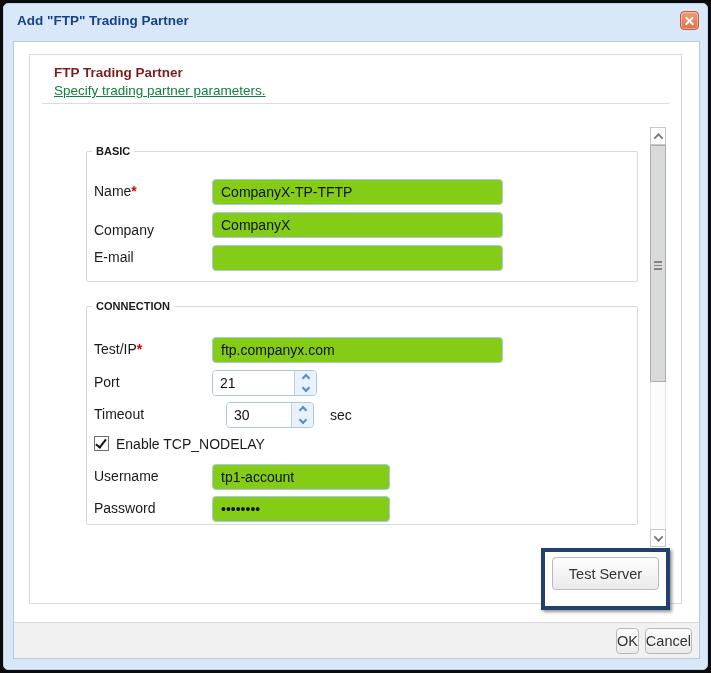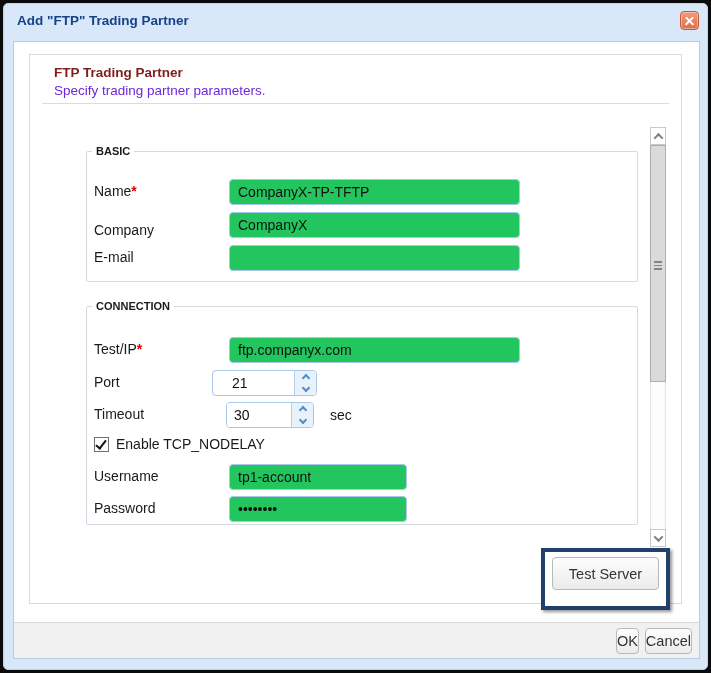--- a/index.html
+++ b/index.html
@@ -14,49 +14,49 @@
   .close-x i{position:absolute;left:0;top:4.5px;width:11px;height:2.4px;background:#fff;border-radius:1px;display:block;}
   .close-x i:first-child{transform:rotate(45deg);}
   .close-x i:last-child{transform:rotate(-45deg);}
 
   .dlg-body{position:absolute;left:9px;top:37px;width:687px;height:618px;background:#fff;
             border:1px solid #b7cbe0;box-sizing:border-box;}
 
   .panel{position:absolute;left:15px;top:12px;width:653px;height:550px;background:#fff;
          border:1px solid #dadada;box-sizing:border-box;}
   .wiz-title{position:absolute;left:24px;top:10px;font-size:13.5px;font-weight:bold;color:#7f1d1d;}
-  .wiz-sub{position:absolute;left:24px;top:28px;font-size:13.5px;color:#6d28d9;}
+  .wiz-sub{position:absolute;left:24px;top:28px;font-size:13.5px;color:#15803d;text-decoration:underline;}
   .wiz-divider{position:absolute;left:12px;right:12px;top:48px;border-top:1px solid #dcdcdc;}
 
   fieldset.group{position:absolute;left:56px;width:552px;margin:0;padding:0;
                  border:1px solid #d3dae2;border-radius:2px;box-sizing:border-box;background:#fff;}
   fieldset.group legend{font-size:11px;font-weight:bold;color:#1a1a1a;margin-left:5px;padding:0 4px;}
   #basic-group{top:90px;height:137px;}
   #conn-group{top:245px;height:225px;}
 
   .row{position:absolute;left:7px;display:flex;align-items:flex-start;}
   .row .lbl{flex:0 0 118px;width:118px;font-size:14px;color:#1a1a1a;padding-top:4px;}
   .req{color:#dd0000;font-weight:bold;}
-  .ti{height:26px;border:1px solid #a9c7e8;border-radius:4px;background:#22c55e;color:#111;
-      font-size:14px;font-family:"Liberation Sans",sans-serif;padding:0 8px;box-sizing:border-box;outline:none;margin-left:17px;}
+  .ti{height:26px;border:1px solid #a9c7e8;border-radius:4px;background:#84cc16;color:#111;
+      font-size:14px;font-family:"Liberation Sans",sans-serif;padding:0 8px;box-sizing:border-box;outline:none;}
   .w-wide{width:291px;}
   .w-med{width:178px;}
 
   .spin{display:flex;height:26px;border:1px solid #a9c7e8;border-radius:4px;background:#fff;
         box-sizing:border-box;overflow:hidden;}
   .spin input{border:none;outline:none;flex:1;min-width:0;font-size:14px;
               font-family:"Liberation Sans",sans-serif;padding:0 7px;color:#111;}
   .spin-btns{width:21px;background:#e9f1fa;border-left:1px solid #bad0e8;display:flex;
              flex-direction:column;align-items:center;justify-content:center;gap:4px;}
   .chev{width:6px;height:6px;box-sizing:border-box;}
   .chev-up{border-left:2px solid #4e8fd0;border-top:2px solid #4e8fd0;transform:rotate(45deg);cursor:pointer;}
   .chev-down{border-left:2px solid #4e8fd0;border-top:2px solid #4e8fd0;transform:rotate(225deg);cursor:pointer;}
   .suffix{font-size:14px;color:#1a1a1a;padding-top:5px;margin-left:16px;}
 
-  .cb-row{display:flex;align-items:flex-end;gap:7px;cursor:pointer;}
+  .cb-row{display:flex;align-items:flex-start;gap:7px;cursor:pointer;}
   .cb{width:13px;height:13px;border:1px solid #6f6f6f;background:#fff;position:relative;box-sizing:content-box;}
   .cb-check{position:absolute;left:3px;top:0px;width:4px;height:9px;
             border-right:2px solid #141414;border-bottom:2px solid #141414;transform:rotate(38deg);}
   .cb-label{font-size:14px;color:#1a1a1a;}
 
   .scrollbar{position:absolute;left:620px;top:72px;width:16px;height:420px;}
   .sb-track{position:absolute;left:0;top:0;width:16px;height:420px;background:#fcfcfc;
             border:1px solid #e3e3e3;box-sizing:border-box;}
   .sb-btn{position:absolute;left:0;width:16px;height:18px;background:#fff;border:1px solid #c9c9c9;
           box-sizing:border-box;display:flex;align-items:center;justify-content:center;cursor:pointer;}
@@ -123,21 +123,21 @@
         <fieldset class="group" id="conn-group">
           <legend>CONNECTION</legend>
 
           <div class="row" style="top:25px;">
             <div class="lbl"><span>Test/IP</span><span class="req">*</span></div>
             <input class="ti w-wide" value="ftp.companyx.com" style="">
           </div>
 
           <div class="row" style="top:58px;">
             <div class="lbl">Port</div>
-            <div class="spin" style="width:105px;padding-left:12px;">
+            <div class="spin" style="width:105px;">
               <input value="21" style="">
               <div class="spin-btns">
                 <div class="chev chev-up"></div>
                 <div class="chev chev-down"></div>
               </div>
             </div>
           </div>
 
           <div class="row" style="top:90px;">
             <div class="lbl">Timeout</div>

